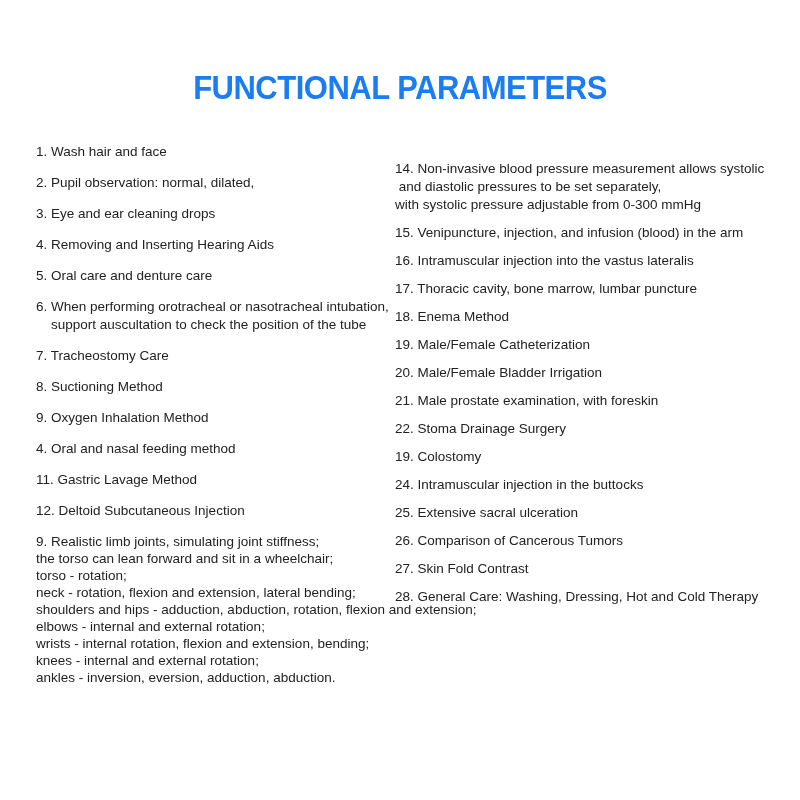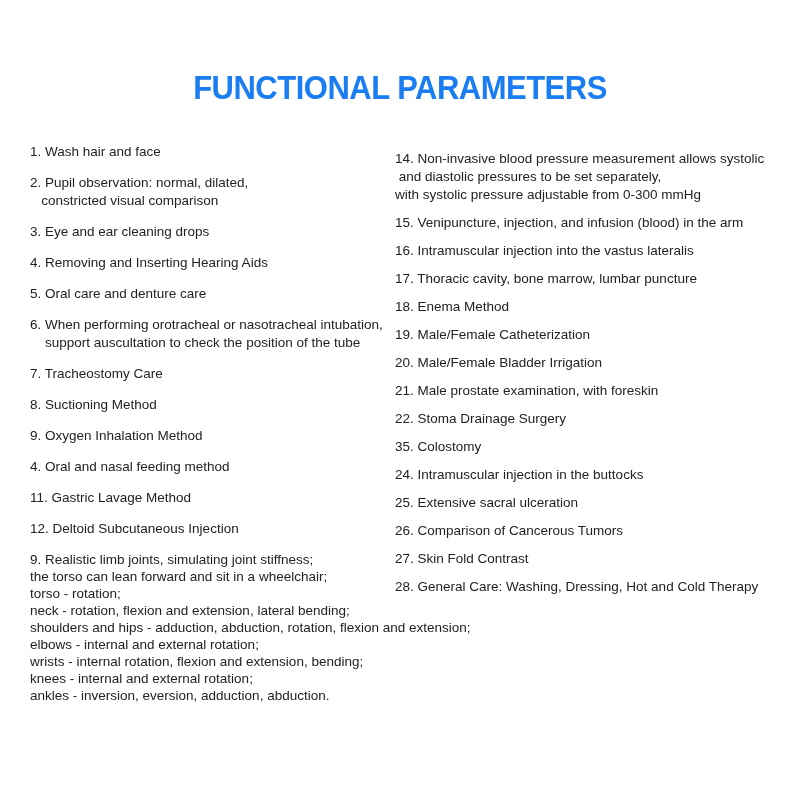--- a/index.html
+++ b/index.html
@@ -30,27 +30,27 @@
     line-height: 34px;
     transform: scaleY(1.08);
     transform-origin: center top;
   }
   .col {
     position: absolute;
     color: #222222;
     font-size: 13.5px;
   }
   .col-left {
-    left: 30px;
+    left: 36px;
     top: 143px;
     width: 478px;
   }
   .col-right {
     left: 395px;
-    top: 150px;
+    top: 160px;
     width: 392px;
   }
   .item {
     display: block;
   }
   .col-left .item { margin-bottom: 13px; }
   .col-right .item { margin-bottom: 10px; }
   .line {
     line-height: 18px;
     white-space: pre;
@@ -64,21 +64,20 @@
 
 <div class="page">
   <div class="title">FUNCTIONAL PARAMETERS</div>
 
   <div class="col col-left">
       <div class="item">
         <div class="line">1. Wash hair and face</div>
       </div>
       <div class="item">
         <div class="line">2. Pupil observation: normal, dilated,</div>
-        <div class="line">   constricted visual comparison</div>
       </div>
       <div class="item">
         <div class="line">3. Eye and ear cleaning drops</div>
       </div>
       <div class="item">
         <div class="line">4. Removing and Inserting Hearing Aids</div>
       </div>
       <div class="item">
         <div class="line">5. Oral care and denture care</div>
       </div>
@@ -141,21 +140,21 @@
       <div class="item">
         <div class="line">20. Male/Female Bladder Irrigation</div>
       </div>
       <div class="item">
         <div class="line">21. Male prostate examination, with foreskin</div>
       </div>
       <div class="item">
         <div class="line">22. Stoma Drainage Surgery</div>
       </div>
       <div class="item">
-        <div class="line">35. Colostomy</div>
+        <div class="line">19. Colostomy</div>
       </div>
       <div class="item">
         <div class="line">24. Intramuscular injection in the buttocks</div>
       </div>
       <div class="item">
         <div class="line">25. Extensive sacral ulceration</div>
       </div>
       <div class="item">
         <div class="line">26. Comparison of Cancerous Tumors</div>
       </div>

